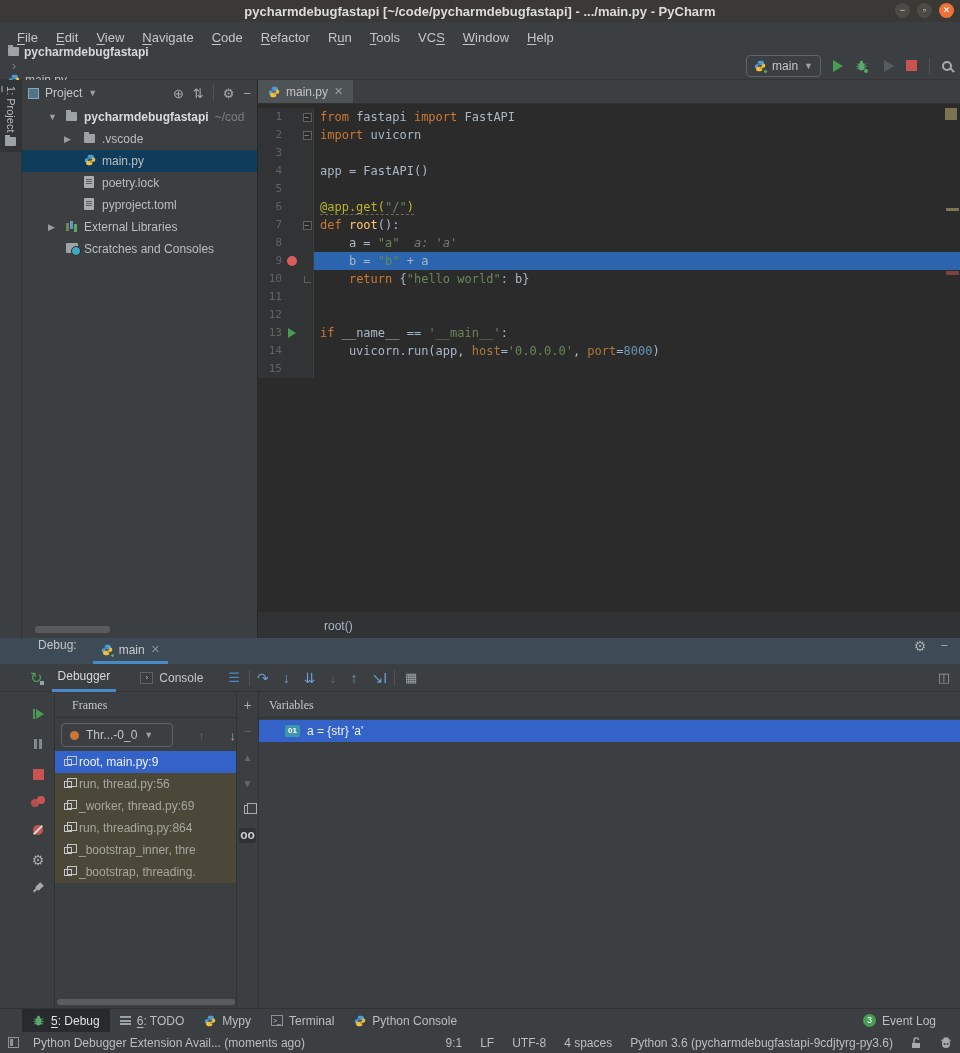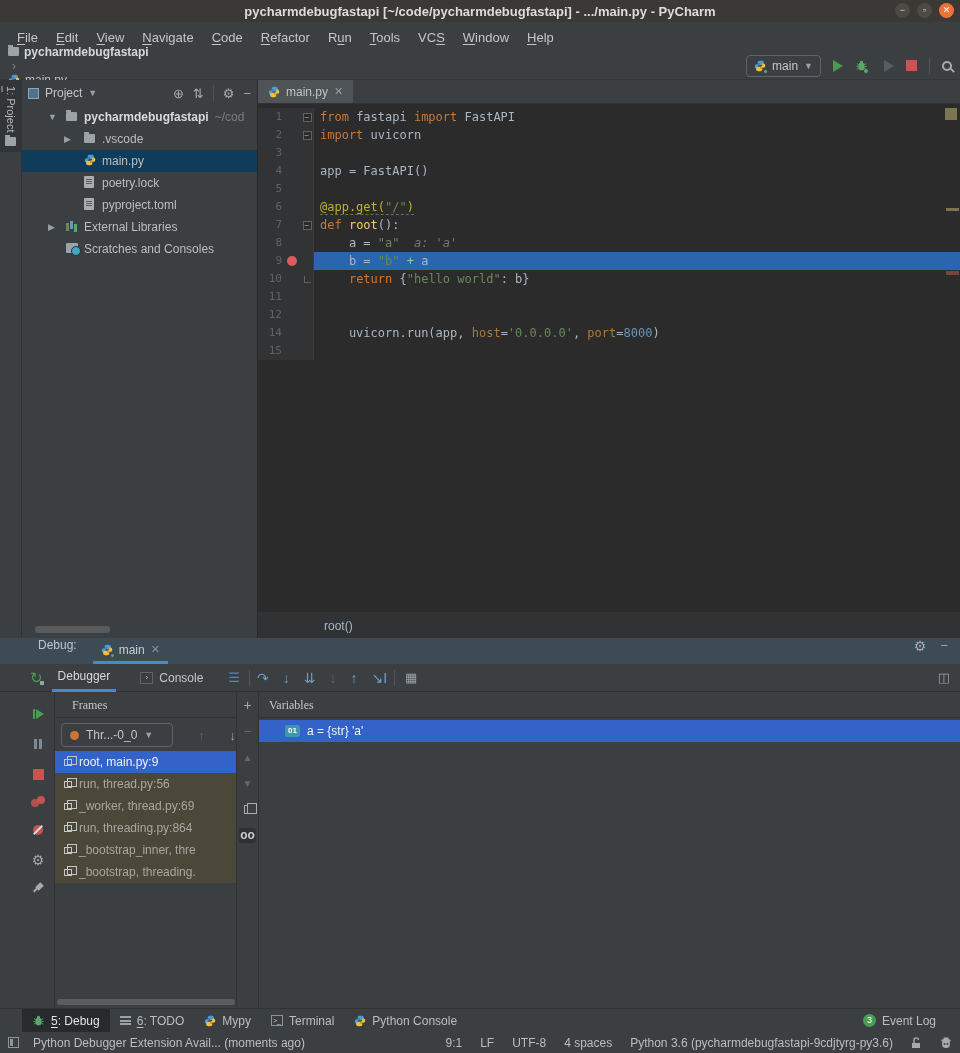--- a/index.html
+++ b/index.html
@@ -458,20 +458,30 @@
         <div class="cl ">
           <span class="gutter">
             <span class="lnum">12</span>
             <span class="gicon"></span>
             <span class="gfold"></span>
           </span>
           <span class="ctext"></span>
         </div>
         <div class="cl ">
           <span class="gutter">
+            <span class="lnum">13</span>
+            <span class="gicon">
+              <span class="run-arrow"></span>
+            </span>
+            <span class="gfold"></span>
+          </span>
+          <span class="ctext"><span class="kw">if </span><span class="d">__name__ == </span><span class="str">'__main__'</span><span class="d">:</span></span>
+        </div>
+        <div class="cl ">
+          <span class="gutter">
             <span class="lnum">14</span>
             <span class="gicon"></span>
             <span class="gfold"></span>
           </span>
           <span class="ctext"><span class="d">    uvicorn.run(app, </span><span class="named">host</span><span class="d">=</span><span class="str">'0.0.0.0'</span><span class="d">, </span><span class="named">port</span><span class="d">=</span><span class="num">8000</span><span class="d">)</span></span>
         </div>
         <div class="cl ">
           <span class="gutter">
             <span class="lnum">15</span>
             <span class="gicon"></span>

